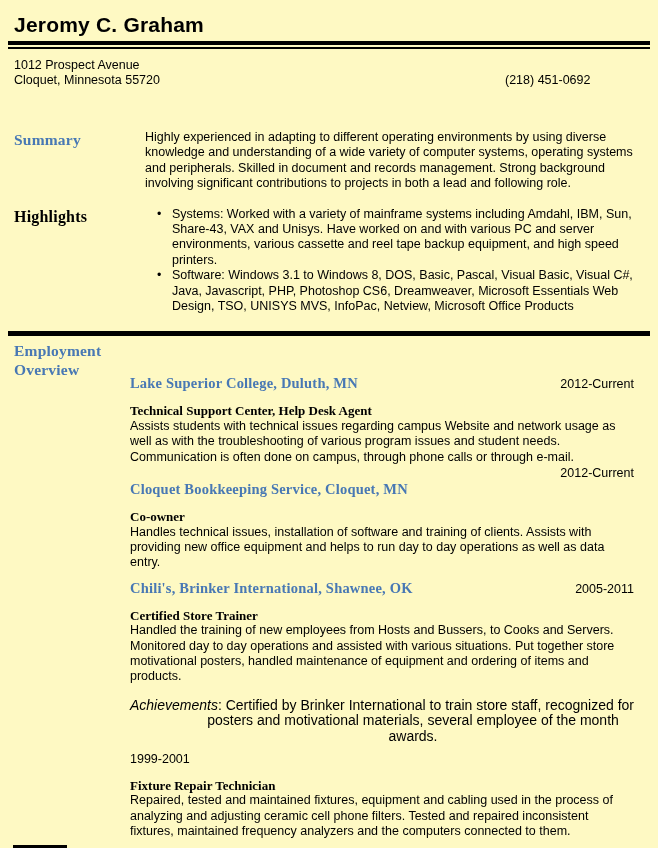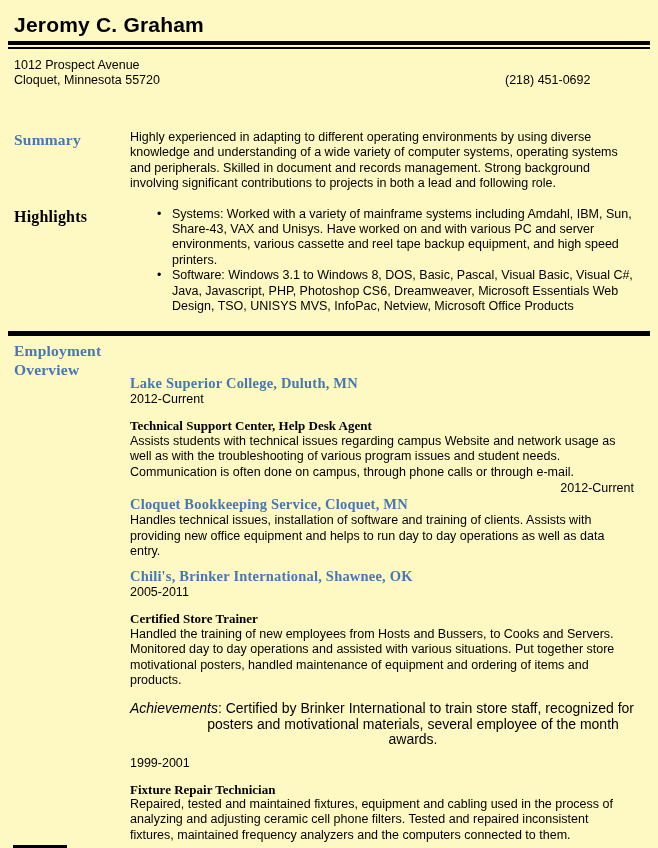--- a/index.html
+++ b/index.html
@@ -29,34 +29,34 @@
 
   .section-label {
     font-family:"Liberation Serif", serif;
     font-weight:bold; font-size:15.5px; line-height:19px;
     color:#4878b4; letter-spacing:0.2px;
   }
   .section-label.black { color:#000; font-size:16px; }
 
   .body-text { font-size:12.5px; line-height:15.4px; }
 
-  .summary-row { margin-top:42px; }
+  .summary-row { margin-top:42px;gap:15px; }
   .highlights-row { margin-top:15px; }
 
   
   .bullet-list { margin:0 0 0 25px; padding:0; list-style:none; }
   .bullet-item { position:relative; padding-left:17px; font-size:12.5px; line-height:15.4px; }
   .bullet-item::before { content:"\2022"; position:absolute; left:2px; top:0; }
 
   
   .employment-rule { margin:17px 8px 0 8px; height:5px; background:#000; }
   .employment-section { margin-top:5px; }
   .jobs-col { padding-top:25px; }
 
-  .job-header { display:flex; justify-content:space-between; align-items:baseline; margin-top:8px;flex-direction:column; }
+  .job-header { display:flex; justify-content:space-between; align-items:baseline; margin-top:8px; }
   .company {
     font-family:"Liberation Serif", serif;
     font-weight:bold; font-size:14.5px; line-height:18px;
     color:#4878b4; letter-spacing:0.2px;
   }
   .job-dates { font-size:12.5px; line-height:15px; color:#000; }
   .date-above { text-align:right; font-size:12.5px; line-height:14px; margin-top:1px; }
   .job-header.no-date { margin-top:0; }
 
   .job-title {
@@ -127,20 +127,21 @@
         </div>
         <div class="job-title">Technical Support Center, Help Desk Agent</div>
         <div class="job-desc">Assists students with technical issues regarding campus Website and network usage as well as with the troubleshooting of various program issues and student needs.  Communication is often done on campus, through phone calls or through e-mail.</div>
       </div>
 
       <div>
         <div class="date-above">2012-Current</div>
         <div class="job-header no-date">
           <span class="company">Cloquet Bookkeeping Service, Cloquet, MN</span>
         </div>
+        <div class="job-title">Co-owner</div>
         <div class="job-desc">Handles technical issues, installation of software and training of clients.  Assists with providing new office equipment and helps to run day to day operations as well as data entry.</div>
       </div>
 
       <div>
         <div class="job-header">
           <span class="company">Chili's, Brinker International, Shawnee, OK</span>
           <span class="job-dates">2005-2011</span>
         </div>
         <div class="job-title">Certified Store Trainer</div>
         <div class="job-desc">Handled the training of new employees from Hosts and Bussers, to Cooks and Servers.  Monitored day to day operations and assisted with various situations.  Put together store motivational posters, handled maintenance of equipment and ordering of items and products.</div>

